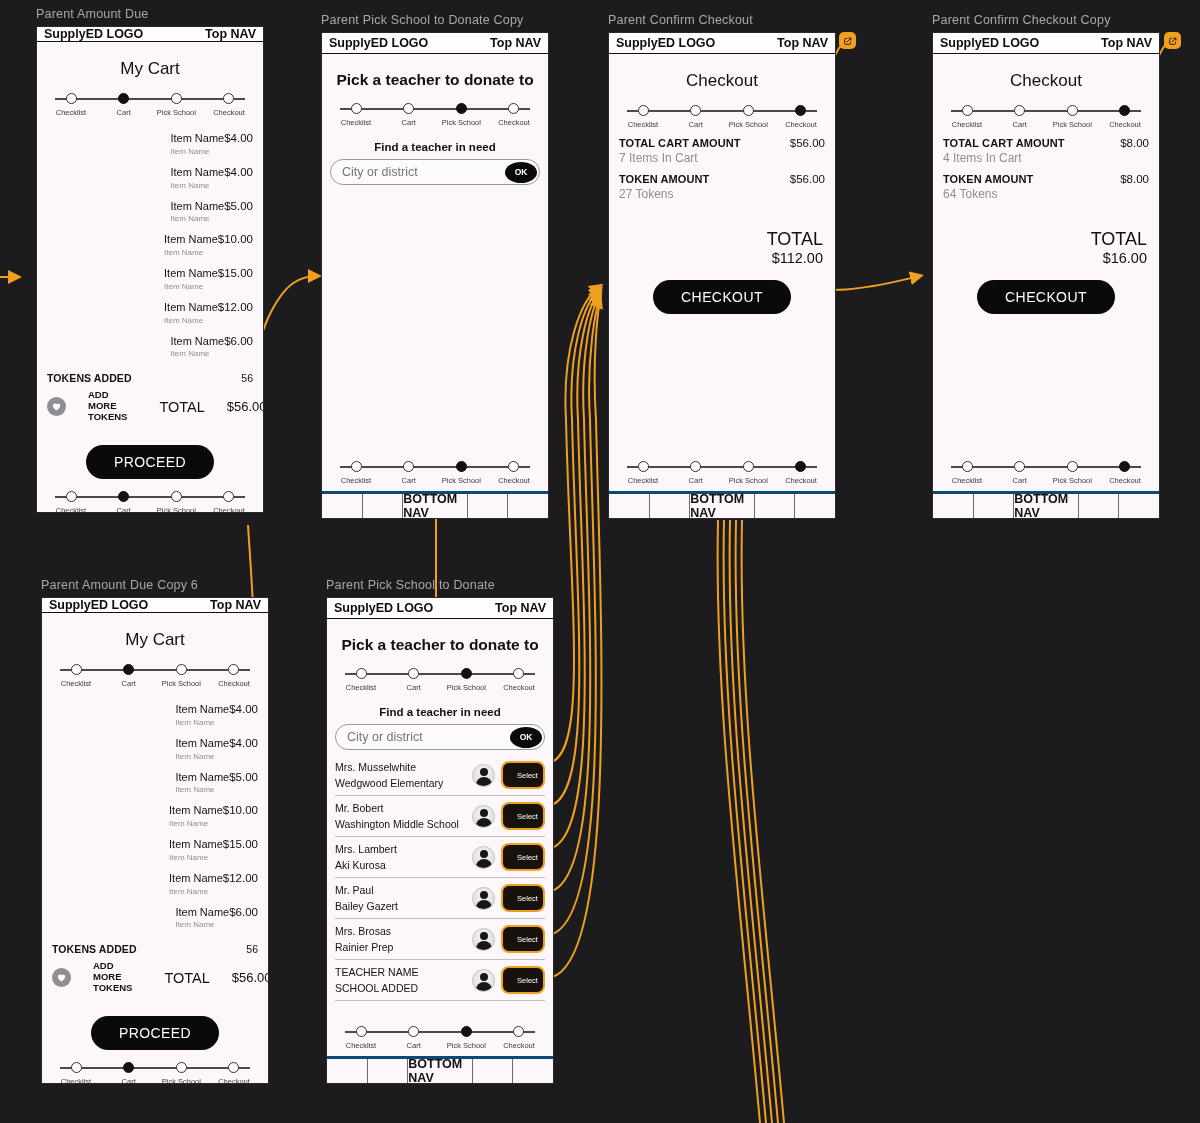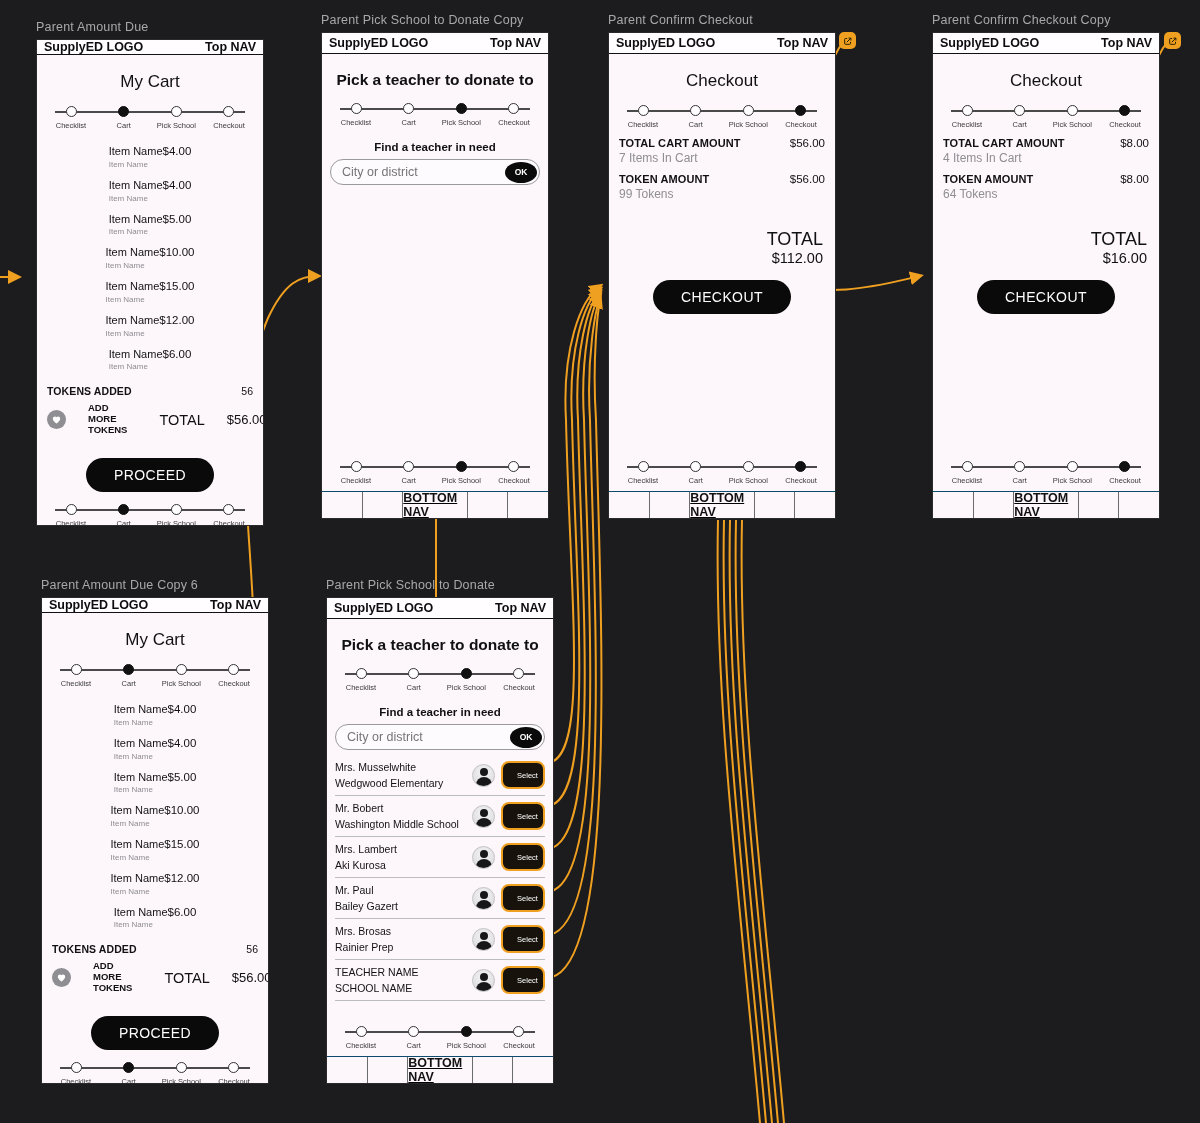--- a/index.html
+++ b/index.html
@@ -70,21 +70,21 @@
   .stepper .node {
     width: 11px; height: 11px; border-radius: 50%;
     border: 1.5px solid #333; background: #fffdff;
   }
   .stepper .node.active { background: #111; border-color: #111; }
   .stepper .lbl { font-size: 7.5px; color: #3b3b3b; margin-top: 4px; white-space: nowrap; }
 
   
   .items { margin-top: 8px; }
   .item-row {
-    display: flex; justify-content: center; align-items: flex-start;
+    display: flex; justify-content: flex-end; align-items: flex-start;
     padding: 5px 2px 4px 2px;
   }
   .item-main { font-size: 11px; color: #131313; line-height: 1.25; }
   .item-sub { font-size: 8px; color: #8e8e93; margin-top: 1px; }
   .item-price { font-size: 11.5px; color: #111; }
 
   .tokens-row {
     display: flex; justify-content: space-between; align-items: center;
     padding: 9px 2px 2px 2px;
   }
@@ -107,24 +107,23 @@
     background: #0a0a0a; color: #fff; border: none;
     border-radius: 22px; padding: 9px 28px;
     font-size: 14px; letter-spacing: .4px;
     font-family: "Liberation Sans", sans-serif; cursor: pointer;
   }
 
   .spacer { flex: 1; }
   .bottom-stepper { margin-bottom: 6px; }
 
   .bottomnav {
-    height: 27px; border-top: 1px solid #0c4a6e;
+    height: 27px; border-top: 3px solid #0c4a6e;
     display: flex; align-items: stretch;
     background: rgba(253,246,251,0.6);
-    text-decoration: underline;
   }
   .bn-cell { flex: 1; border-right: 1px solid #6b6b6b; }
   .bn-cell:last-child { border-right: none; }
   .bn-cell.wide { flex: 1.6; display: flex; align-items: center; justify-content: center;
     font-size: 12.5px; font-weight: bold; color: #111; }
 
   
   .sum-row { display: flex; justify-content: space-between; align-items: flex-start; padding: 6px 2px 2px 2px; }
   .sum-label { font-size: 11px; font-weight: bold; color: #111; letter-spacing: .1px; }
   .sum-sub { font-size: 12px; color: #8e8e93; margin-top: 2px; }
@@ -222,21 +221,21 @@
     </g>
     <g fill="#fdf6fb" stroke="#f0a020" stroke-width="2">
       <circle cx="203" cy="427" r="4"></circle>
       <circle cx="436" cy="178" r="4"></circle>
       <circle cx="207" cy="991" r="4"></circle>
       <circle cx="771" cy="266" r="4"></circle>
       <circle cx="1095" cy="266" r="4"></circle>
     </g>
   </svg>
 
-  <div class="frame" style="left:36px; top:20px;">
+  <div class="frame" style="left:36px; top:7px;">
     <div class="frame-title">Parent Amount Due</div>
     <div class="phone" style="height:487px;">
       <div class="grid-bg"></div>
       <div class="topnav">
         <span>SupplyED LOGO</span>
         <span>Top NAV</span>
       </div>
       <div class="body-area">
         <div class="screen-title light">My Cart</div>
         <div class="stepper">
@@ -464,21 +463,21 @@
         <div class="sum-row">
           <div>
               <div class="sum-label">TOTAL CART AMOUNT</div>
               <div class="sum-sub">7 Items In Cart</div>
             </div>
           <div class="sum-val">$56.00</div>
         </div>
         <div class="sum-row">
           <div>
               <div class="sum-label">TOKEN AMOUNT</div>
-              <div class="sum-sub">99 Tokens</div>
+              <div class="sum-sub">27 Tokens</div>
             </div>
           <div class="sum-val">$56.00</div>
         </div>
         <div class="grand">
           <div class="grand-word">TOTAL</div>
           <div class="grand-val">$112.00</div>
         </div>
         <div class="cta-wrap" style="margin-top:14px;">
             <button class="cta">CHECKOUT</button>
           </div>
@@ -834,21 +833,21 @@
               </div>
             <div class="avatar">
                 <div class="head"></div>
                 <div class="body"></div>
               </div>
             <button class="select-btn">Select</button>
           </div>
           <div class="t-row">
             <div class="t-names">
                 <div class="t-n1">TEACHER NAME</div>
-                <div class="t-n2">SCHOOL NAME</div>
+                <div class="t-n2">SCHOOL ADDED</div>
               </div>
             <div class="avatar">
                 <div class="head"></div>
                 <div class="body"></div>
               </div>
             <button class="select-btn">Select</button>
           </div>
         </div>
         <div class="spacer"></div>
         <div class="stepper bottom-stepper">

